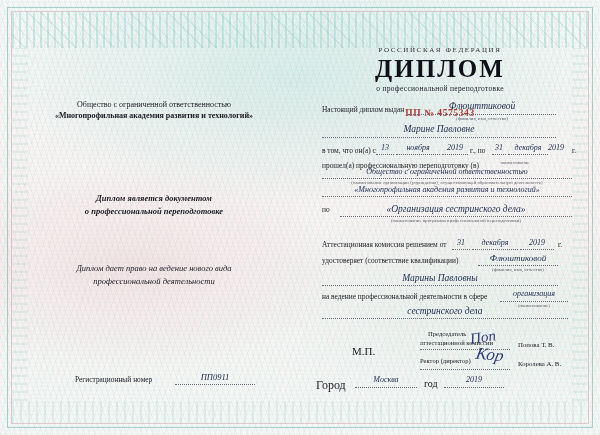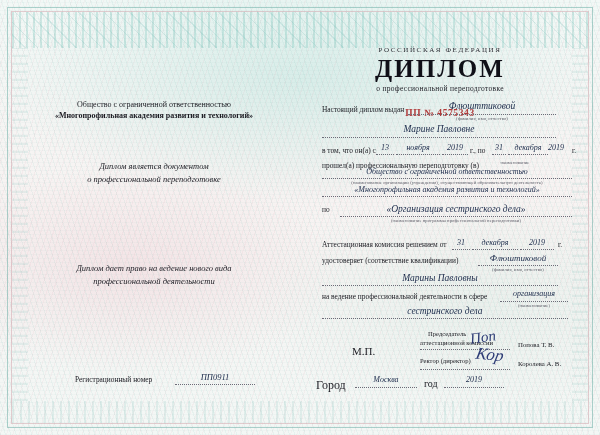--- a/index.html
+++ b/index.html
@@ -143,21 +143,21 @@
     <div class="diplom">ДИПЛОМ</div>
     <div class="sub">о профессиональной переподготовке</div>
     <div class="serial">ПП № 4575343</div>
   </div>
 
   <div class="leftcol">
     <div class="org1">Общество с ограниченной ответственностью</div>
     <div class="org2">«Многопрофильная академия развития и технологий»</div>
   </div>
 
-  <div class="ital" style="top:160px;">
+  <div class="ital" style="top:192px;font-weight:bold;">
     <div>Диплом является документом</div>
     <div>о профессиональной переподготовке</div>
   </div>
 
   <div class="ital" style="top:262px;">
     <div>Диплом дает право на ведение нового вида</div>
     <div>профессиональной деятельности</div>
   </div>
 
   <div class="lbl" style="left:75px;top:375px;">Регистрационный номер</div>

